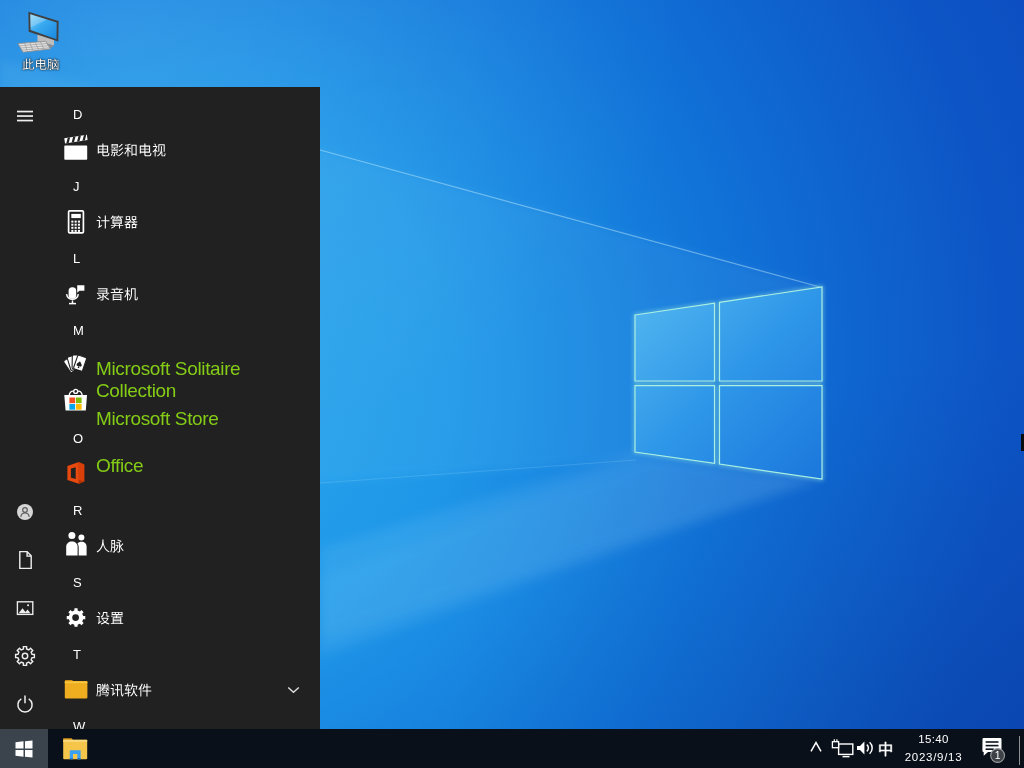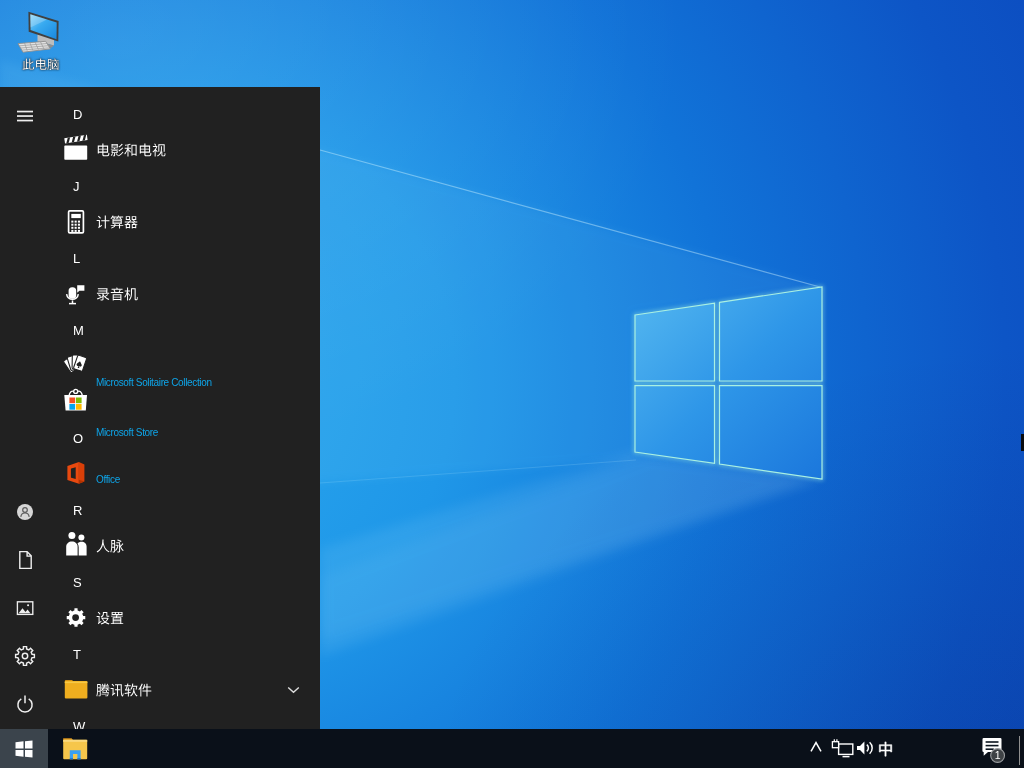--- a/index.html
+++ b/index.html
@@ -2,21 +2,21 @@
 <html><head><meta charset="utf-8">
 <style>
 * { margin:0; padding:0; box-sizing:border-box; }
 html,body { width:1024px; height:768px; overflow:hidden; background:#0d62d0;
   font-family:"Liberation Sans", sans-serif; }
 .stage { position:relative; width:1024px; height:768px; }
 .wall { position:absolute; left:0; top:0; }
 .desk { position:absolute; left:0px; top:0px; width:90px; height:76px; }
 .menu { position:absolute; left:0; top:87px; width:320px; height:642px; background:#212121; }
 .hdr { position:absolute; left:73px; font-size:13px; color:#fff; }
-.lbl { position:absolute; left:96px; font-size:10px; color:#0ea5e9; letter-spacing:-0.35px;margin-top:19px; }
+.lbl { position:absolute; left:96px; font-size:19px; color:#84cc16; letter-spacing:-0.35px; }
 .ic { position:absolute; left:64px; width:24px; height:24px; }
 .rl { position:absolute; left:13px; width:24px; height:24px; }
 .tb { position:absolute; left:0; top:729px; width:1024px; height:39px; background:#0a1019; }
 .startbtn { position:absolute; left:0; top:0; width:48px; height:40px; background:#3b444c; }
 .fe { position:absolute; left:60px; top:7px; }
 .tray { position:absolute; left:790px; top:0; }
 .clock { position:absolute; left:879px; top:1px; width:109px; text-align:center; font-size:11.5px;
   line-height:18.4px; color:#fff; letter-spacing:0.3px; }
 .dt { letter-spacing:0.7px; }
 .notif { position:absolute; left:981px; top:7px; }
@@ -336,20 +336,21 @@
 </g>
 <polygon points="67.0,16.9 70.0,16.9 74.4,12.4 74.4,25.6 70.0,21.1 67.0,21.1" fill="#fff"></polygon>
 <g fill="none" stroke="#fff" stroke-width="1.5">
 <path d="M76.8,15.7 a4.2,4.2 0 0 1 0,6.6"></path>
 <path d="M79.6,13.2 a7.8,7.8 0 0 1 0,11.6"></path>
 </g>
 <g fill="#fff" stroke="#fff" stroke-width="36" transform="translate(87.8,25.94) scale(0.01550,-0.01550)">
           <use href="#g中"></use>
         </g>
 </svg>
+<div class="clock">15:40<br><span class="dt">2023/9/13</span></div>
 <svg class="notif" width="34" height="32" viewBox="0 0 34 32">
 <path d="M1.5,3.2 a1.2,1.2 0 0 1 1.2,-1.2 h16.6 a1.2,1.2 0 0 1 1.2,1.2 v11.6 a1.2,1.2 0 0 1 -1.2,1.2 h-12.3 l-4.3,3.8 v-3.8 h-0.1 a1.2,1.2 0 0 1 -1.2,-1.2 Z" fill="#fff"></path>
 <g stroke="#0c151f" stroke-width="1.6">
           <line x1="4.6" y1="6" x2="17.5" y2="6"></line>
           <line x1="4.6" y1="9.6" x2="17.5" y2="9.6"></line>
           <line x1="4.6" y1="13.2" x2="12.8" y2="13.2"></line>
         </g>
 <circle cx="16.6" cy="19.5" r="6.9" fill="#3e4246" stroke="#9a9da0" stroke-width="1.1"></circle>
 <text x="16.6" y="23.3" text-anchor="middle" font-family="Liberation Sans" font-size="10.5" fill="#fff">1</text>
 </svg>

